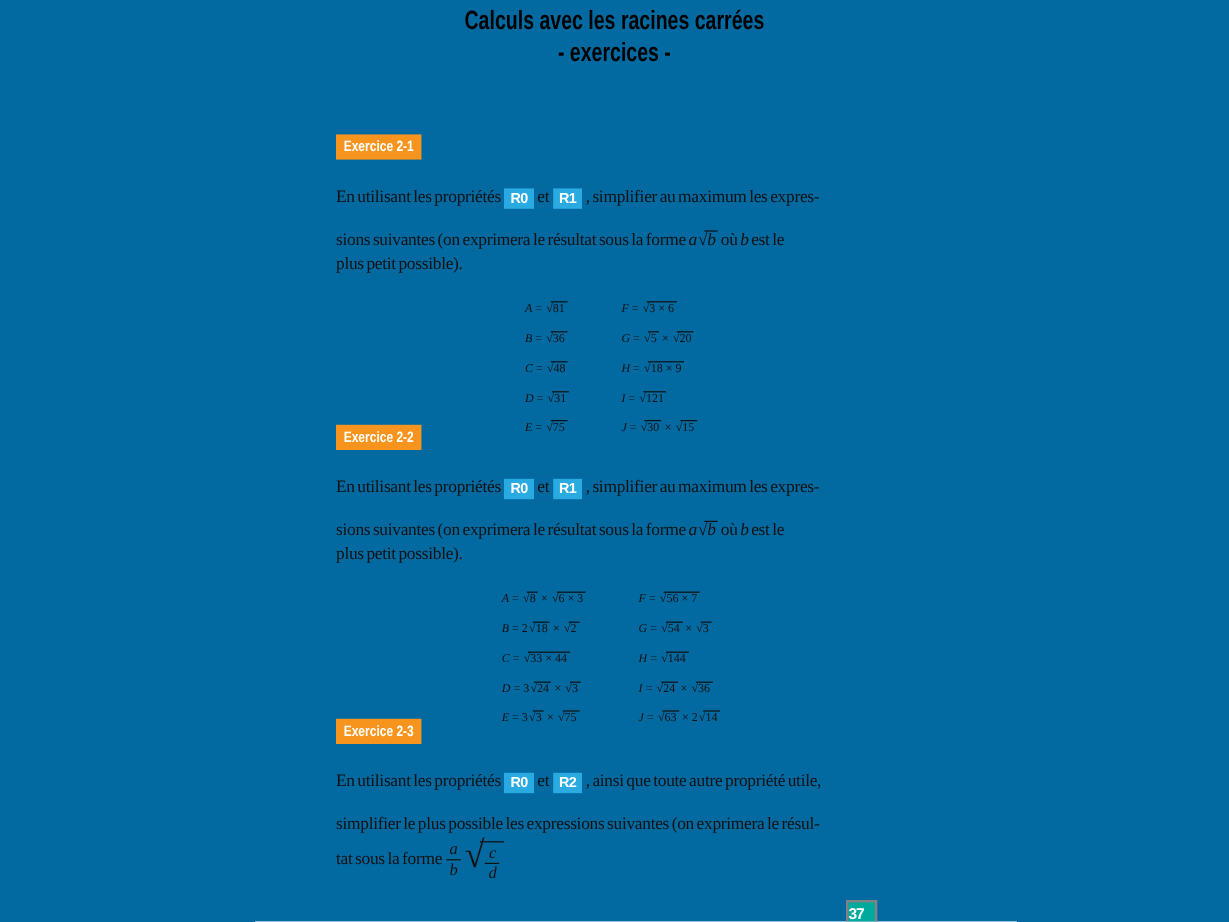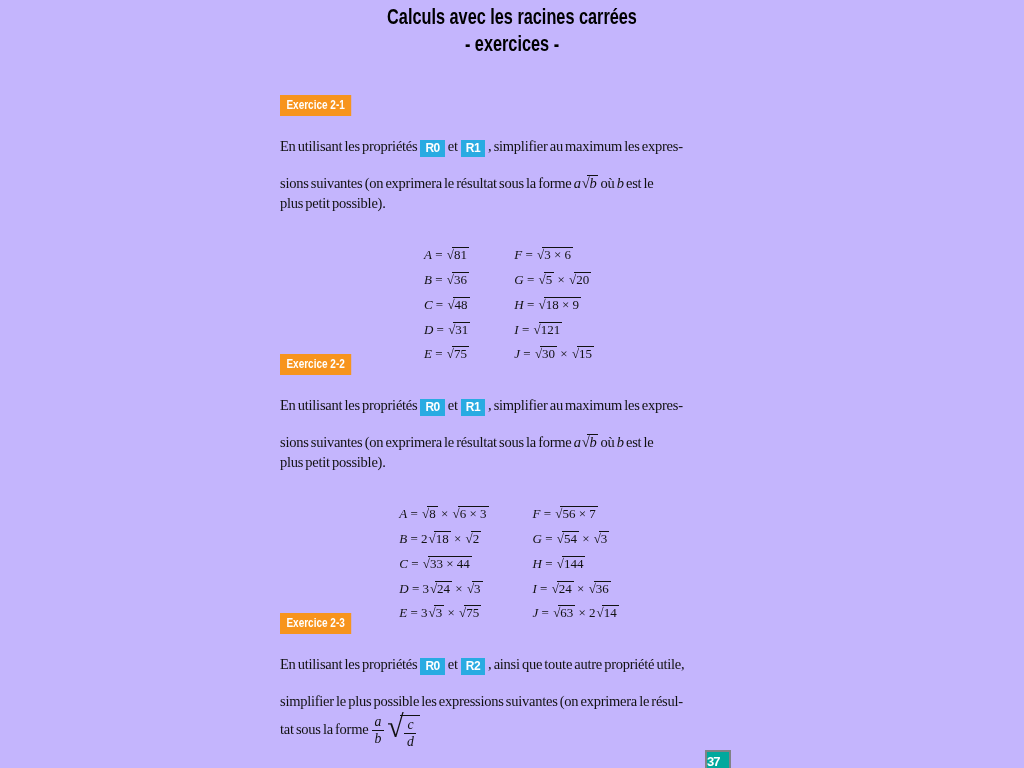--- a/index.html
+++ b/index.html
@@ -1,46 +1,46 @@
 <!DOCTYPE html>
 <html style="--orange: #F7941D; --blue: #29ABE2; --teal: #00A99D; --gray: #808285;"><head>
 <meta charset="utf-8">
 <style>
   html,body{margin:0;padding:0;background:#ffffff;}
-  .page{position:relative;width:1024px;height:768px;background:#c4b5fd;overflow:hidden;
+  .page{position:relative;width:1024px;height:768px;background:#0369a1;overflow:hidden;
         font-family:"Liberation Serif",serif;color:#111;}
 
   
   .title{position:absolute;left:0;right:0;top:3px;text-align:center;
          font-family:"Liberation Sans",sans-serif;font-weight:700;
          font-size:22px;line-height:27px;color:#000;}
   .tline{transform:scaleX(0.74);transform-origin:50% 50%;}
 
   
   .exercise{position:absolute;left:280px;width:458px;}
-  .ex1{top:95px;} .ex2{top:354px;} .ex3{top:613px;}
+  .ex1{top:112px;} .ex2{top:354px;} .ex3{top:599px;}
 
   .ex-badge{display:inline-block;background:var(--orange,#F7941D);color:#fff;
             font-family:"Liberation Sans",sans-serif;font-weight:700;font-size:12.5px;
             line-height:14px;padding:3px 8px 4px;transform:scaleX(0.8);
             transform-origin:0 50%;white-space:nowrap;}
 
   .para{margin:7px 0 0;font-size:14.5px;line-height:19.6px;
         letter-spacing:-0.25px;word-spacing:-1.2px;}
   .para .it{font-style:italic;}
 
   .r-badge{display:inline-block;background:var(--blue,#29ABE2);color:#fff;
            font-family:"Liberation Sans",sans-serif;font-weight:700;font-size:12px;
            line-height:14px;padding:1px 5px 2px;margin:17px 3px;letter-spacing:-0.5px;
            vertical-align:-1px;}
 
   
-  .fgrid{margin-top:34px;display:grid;grid-auto-flow:column;
+  .fgrid{margin-top:21px;display:grid;grid-auto-flow:column;
          grid-template-rows:repeat(5,24.8px);column-gap:44px;
-         justify-content:center;font-size:13px;}
+         justify-content:center;font-size:10px;}
   .formula{white-space:nowrap;}
   .it{font-style:italic;}
 
   
   .rad{display:inline-block;white-space:nowrap;margin-left:1px;}
   .rs{display:inline;}
   .rb{display:inline-block;border-top:1.2px solid #111;line-height:0.92;
       padding:1px 2px 0 2px;margin-left:-2px;}
 
   

